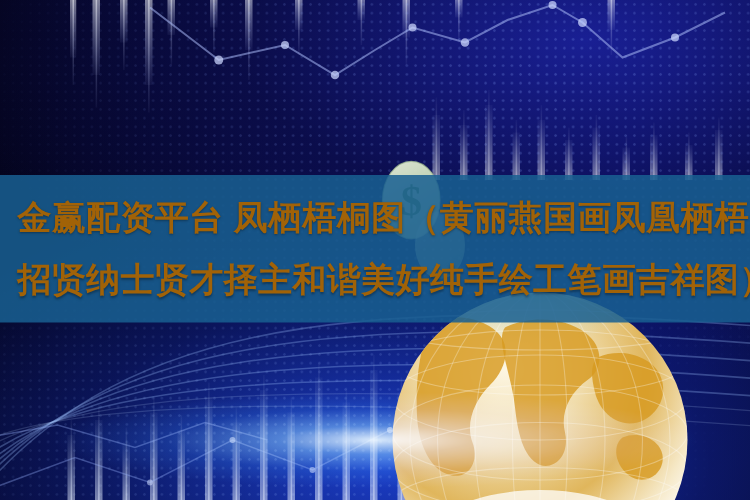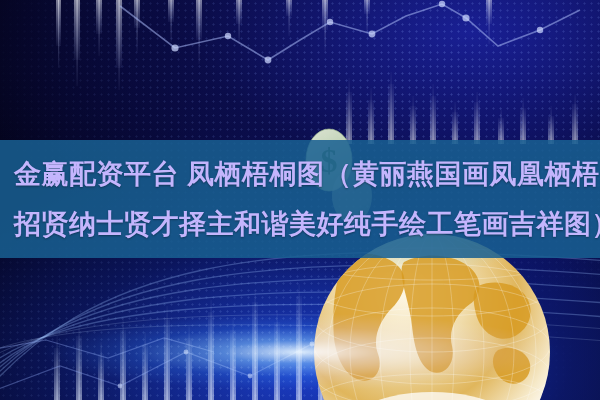--- a/index.html
+++ b/index.html
@@ -63,21 +63,21 @@
     top: 140px;
     height: 118px;
     background: rgba(24,95,145,0.86);
     display: flex;
     flex-direction: column;
     justify-content: center;
     padding: 0 14px;
     box-sizing: border-box;
   }
   .title-line {
-    color: #c4b5fd;
+    color: #a16207;
     font-size: 27px;
     font-weight: bold;
     line-height: 50px;
     letter-spacing: 0.5px;
     white-space: nowrap;
     text-shadow: 0 1px 2px rgba(0,0,0,0.35);
   }
 </style>
 </head>
 <body>

